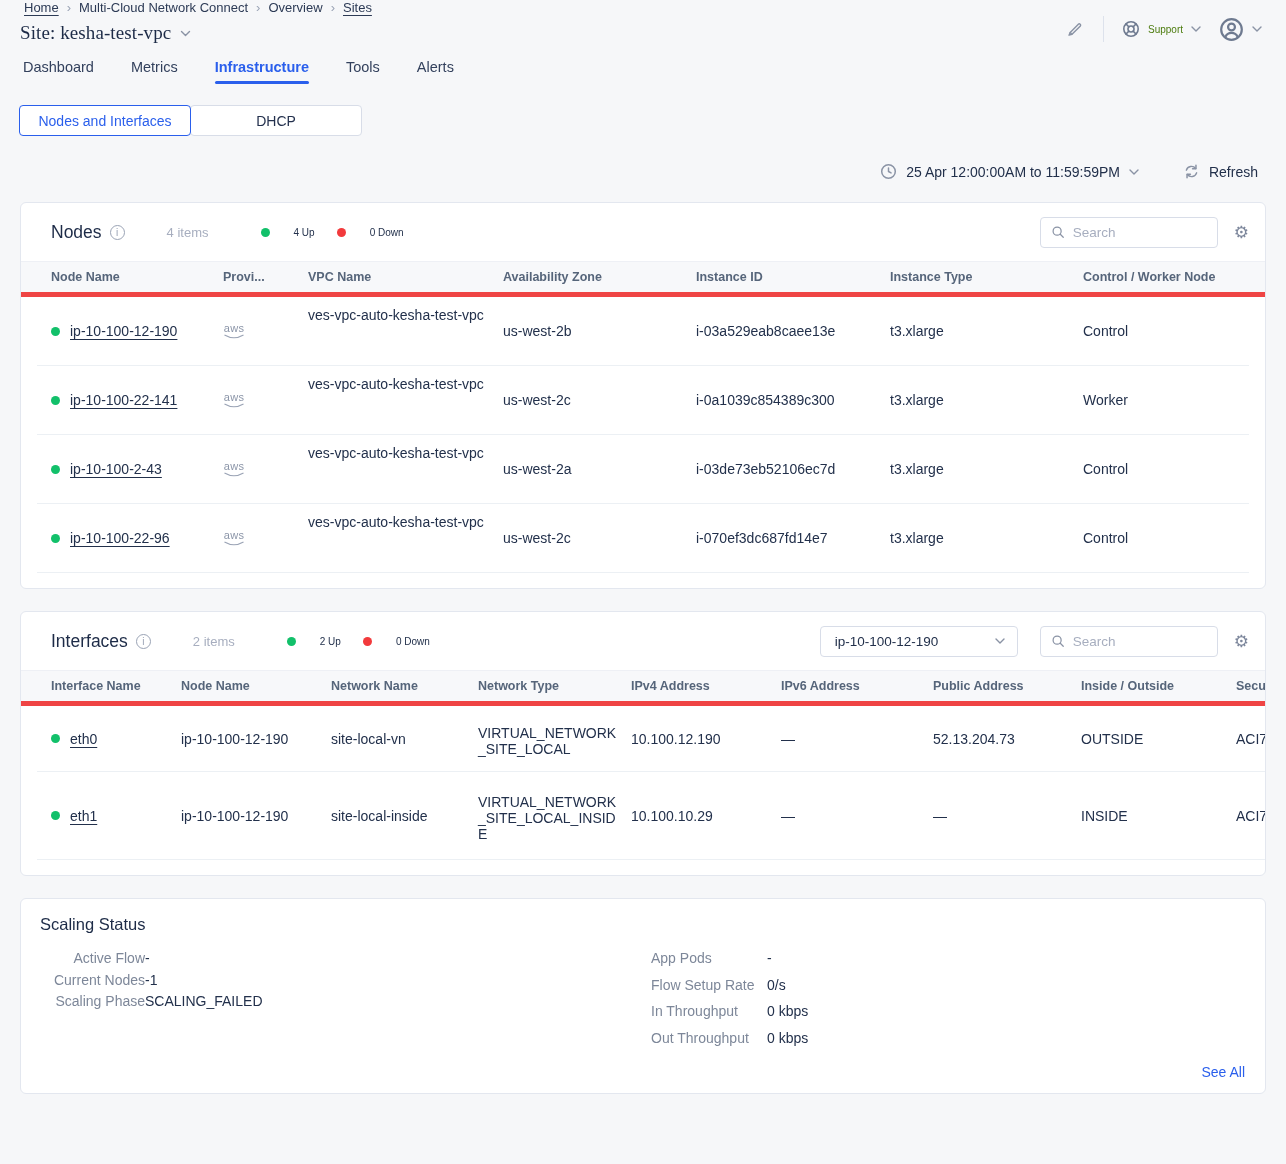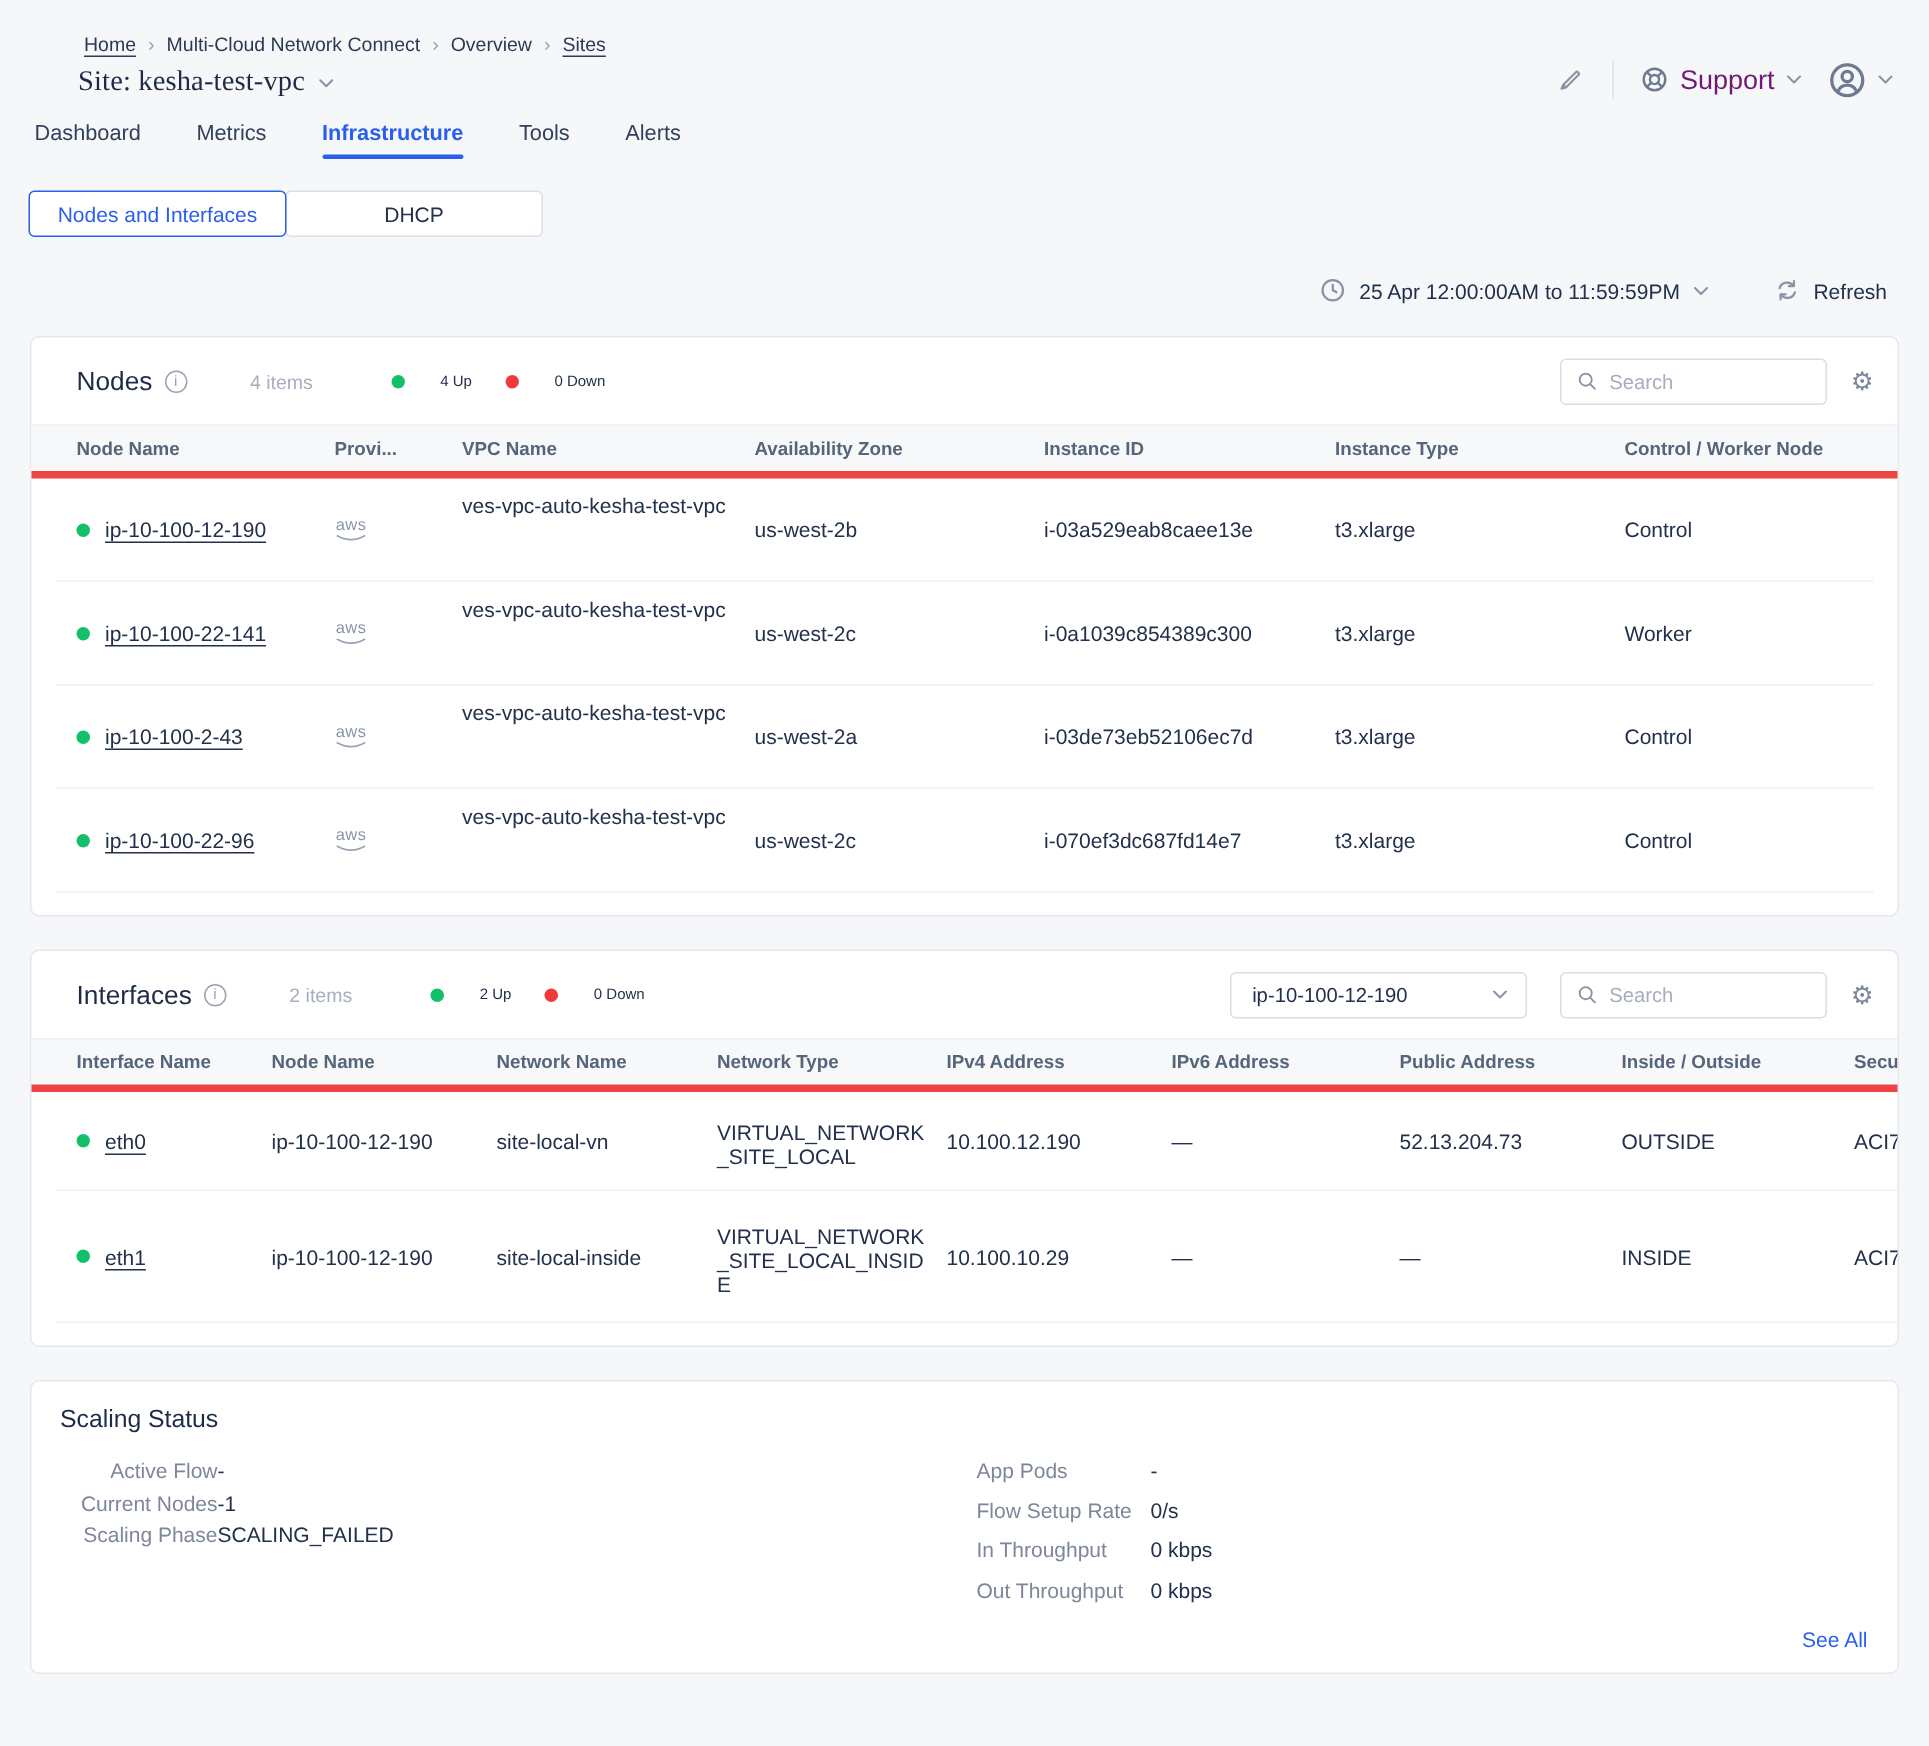--- a/index.html
+++ b/index.html
@@ -1,29 +1,29 @@
 <!DOCTYPE html>
 <html><head>
 <meta charset="utf-8">
 <style>
   * { margin:0; padding:0; box-sizing:border-box; }
   html,body { width:1286px; height:1164px; background:#f6f7f9; font-family:"Liberation Sans", sans-serif; color:#23304d; overflow:hidden; }
   svg { display:block; }
 
   
-  .topbar { display:flex; justify-content:space-between; align-items:flex-end; padding:22px 24px 0 20px;margin-left:32px; }
+  .topbar { display:flex; justify-content:space-between; align-items:center; padding:0 24px 0 20px; }
   .breadcrumb { display:flex; align-items:center; gap:8px; font-size:13px; color:#2c3a55; padding-left:4px; }
   .crumb { color:#2c3a55; text-decoration:none; cursor:pointer; }
   .crumb.u { text-decoration:underline; text-underline-offset:3px; }
   .bc-sep { color:#9aa3b5; font-size:13px; }
   .title-row { display:flex; align-items:center; gap:9px; margin-top:7px;font-family:Liberation Serif, serif; }
   .page-title { font-size:19px; font-weight:500; color:#1d2b47; letter-spacing:.1px; }
   .topbar-right { display:flex; align-items:center; gap:18px; margin-top:14px; }
   .vdiv { width:1px; height:26px; background:#dde2ec; }
-  .tb-btn { display:flex; align-items:center; gap:8px; font-size:18px; color:#701a75; cursor:pointer; background:none; border:none; font-family:inherit; }
+  .tb-btn { display:flex; align-items:center; gap:8px; font-size:10px; color:#4d7c0f; cursor:pointer; background:none; border:none; font-family:inherit; }
 
   
   .tabs { display:flex; gap:37px; margin:15px 0 0 23px; }
   .tab { font-size:14.5px; color:#33415d; padding-bottom:9px; cursor:pointer; background:none; border:none; font-family:inherit; position:relative; }
   .tab.active { color:#2a5fec; font-weight:700; }
   .tab.active::after { content:""; position:absolute; left:0; right:0; bottom:0; height:3px; border-radius:2px; background:#2a5fec; }
 
   
   .subtabs { display:flex; margin:21px 0 0 19px; }
   .subtab { min-width:172px; height:31px; display:flex; align-items:center; justify-content:center; font-size:14px; background:#fff; border:1px solid #d8dde8; border-radius:4px; color:#23304d; cursor:pointer; font-family:inherit; }

